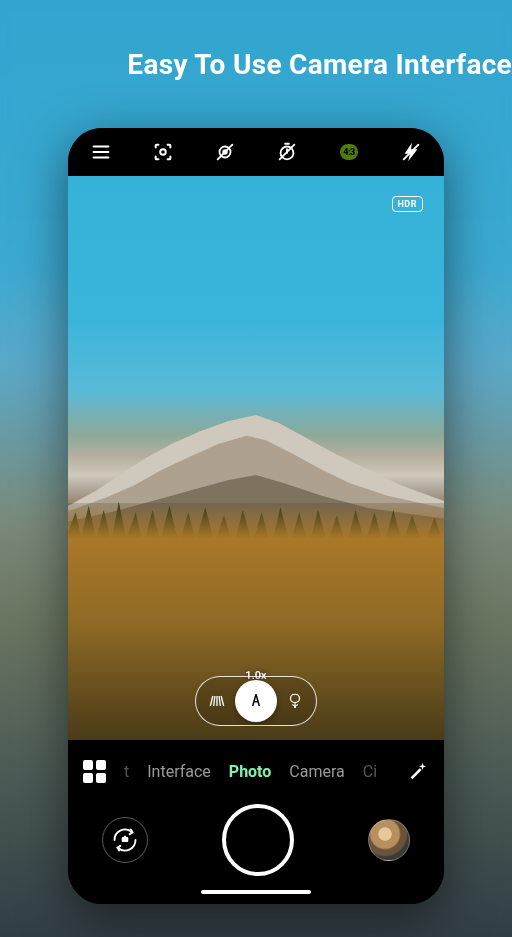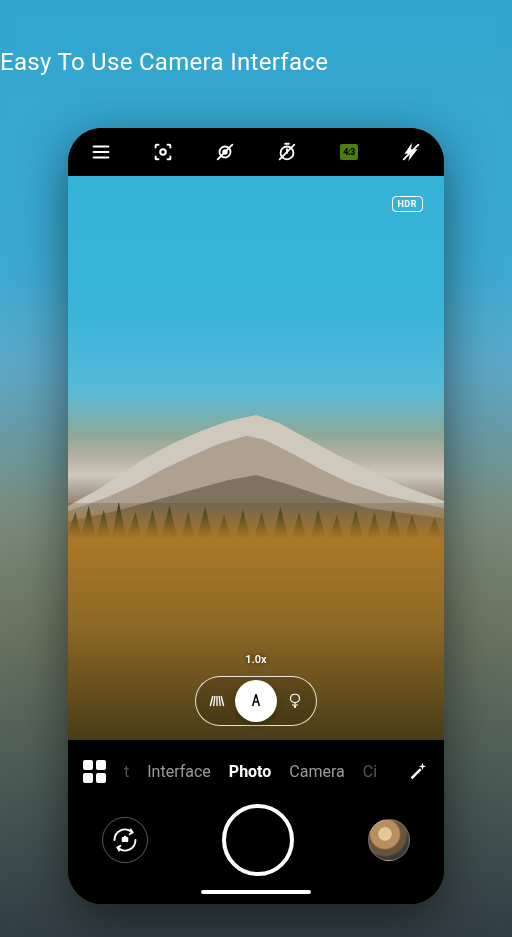--- a/index.html
+++ b/index.html
@@ -11,22 +11,22 @@
   }
   .bg-blur {
     position: absolute; inset: 0;
     background: linear-gradient(to bottom,
       #2fa4cf 0%, #3ba9d1 30%, #5ba8c8 40%,
       #7a8a7a 55%, #6a7560 65%, #4a5a55 80%, #2a3540 100%);
     filter: blur(12px); transform: scale(1.1);
   }
   .hero-title {
     position: absolute; top: 48px; left: 0; right: 0;
-    text-align: left; color: #fff;
-    font-size: 24px; font-weight: 400;
+    text-align: right; color: #fff;
+    font-size: 28px; font-weight: 700;
     letter-spacing: 0.3px;
   }
   .phone {
     position: absolute; left: 50%; top: 128px;
     transform: translateX(-50%);
     width: 376px; height: 776px;
     background: #000;
     border-radius: 34px;
     box-shadow: 0 14px 50px rgba(0,0,0,0.5);
     overflow: hidden;
@@ -39,21 +39,21 @@
     padding: 0 14px;
   }
   .topbar .icon-btn {
     width: 38px; height: 38px;
     display: flex; align-items: center; justify-content: center;
     color: #fff;
   }
   .aspect-badge {
     background: #4d7c0f; color: #000;
     font-size: 9px; font-weight: 800;
-    padding: 3px 3px; border-radius: 2px;
+    padding: 3px 3px; border-radius: 8px;
     letter-spacing: -0.5px;
   }
   
   .viewfinder {
     flex: 1; position: relative; overflow: hidden;
     background: linear-gradient(to bottom,
       #35b2d8 0%, #3ab4da 25%, #58bad8 38%,
       #8ea998 46%, #b8b0a0 50%, #cfc8bc 53%,
       #a9a094 56%, #8a6a3a 60%, #b07d2a 64%,
       #a8762a 70%, #6b5020 80%, #423718 100%);
@@ -78,21 +78,21 @@
     color: #fff; font-size: 9px; font-weight: 700;
     padding: 2px 5px; letter-spacing: 0.5px;
   }
   
   .lens-group {
     position: absolute; left: 50%; transform: translateX(-50%);
     bottom: 14px; display: flex; align-items: center; gap: 0;
   }
   .zoom-label {
     position: absolute; left: 50%; transform: translateX(-50%);
-    bottom: 74px; color: #fff; font-size: 11px; font-weight: 600;
+    bottom: 58px; color: #fff; font-size: 11px; font-weight: 600;
     text-shadow: 0 0 4px rgba(0,0,0,0.6);
   }
   .lens-pill {
     display: flex; align-items: center;
     border: 1.5px solid rgba(255,255,255,0.85);
     border-radius: 999px; padding: 3px;
     background: rgba(0,0,0,0.12);
   }
   .lens-btn {
     width: 36px; height: 36px; border-radius: 50%;
@@ -121,21 +121,21 @@
     width: 10px; height: 10px; background: #fff; border-radius: 2px;
   }
   .modes {
     flex: 1; display: flex; align-items: center;
     overflow: hidden; gap: 18px;
     color: #9a9a9a; font-size: 16px;
     padding-left: 4px;
   }
   .mode { white-space: nowrap; }
   .mode.edge { opacity: 0.55; }
-  .mode.active { color: #ffffff; font-weight: 700; }
+  .mode.active { color: #86efac; font-weight: 700; }
   .wand-btn {
     width: 30px; height: 30px; display: flex; align-items: center; justify-content: center;
     color: #fff; margin-left: 4px;
   }
   .controls-row {
     display: flex; align-items: center; justify-content: space-between;
     padding: 6px 34px 8px;
   }
   .switch-btn {
     width: 46px; height: 46px; border-radius: 50%;

